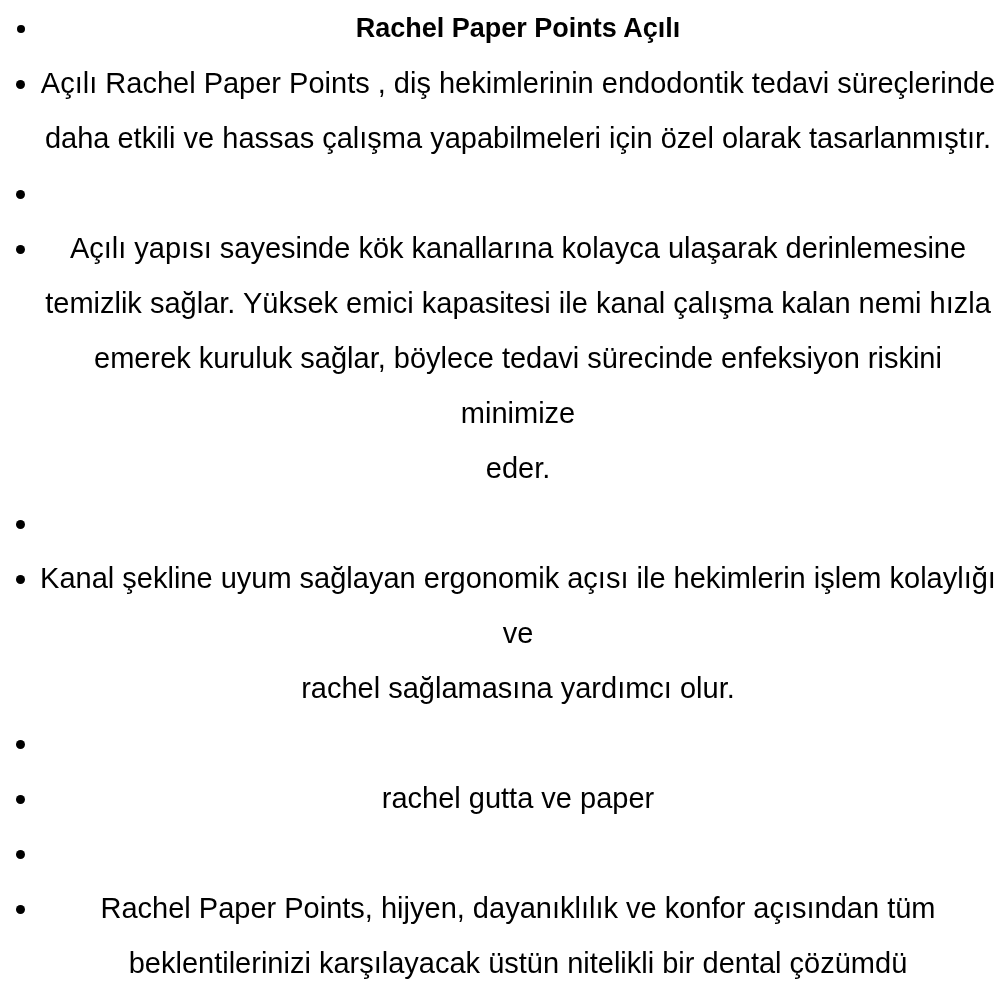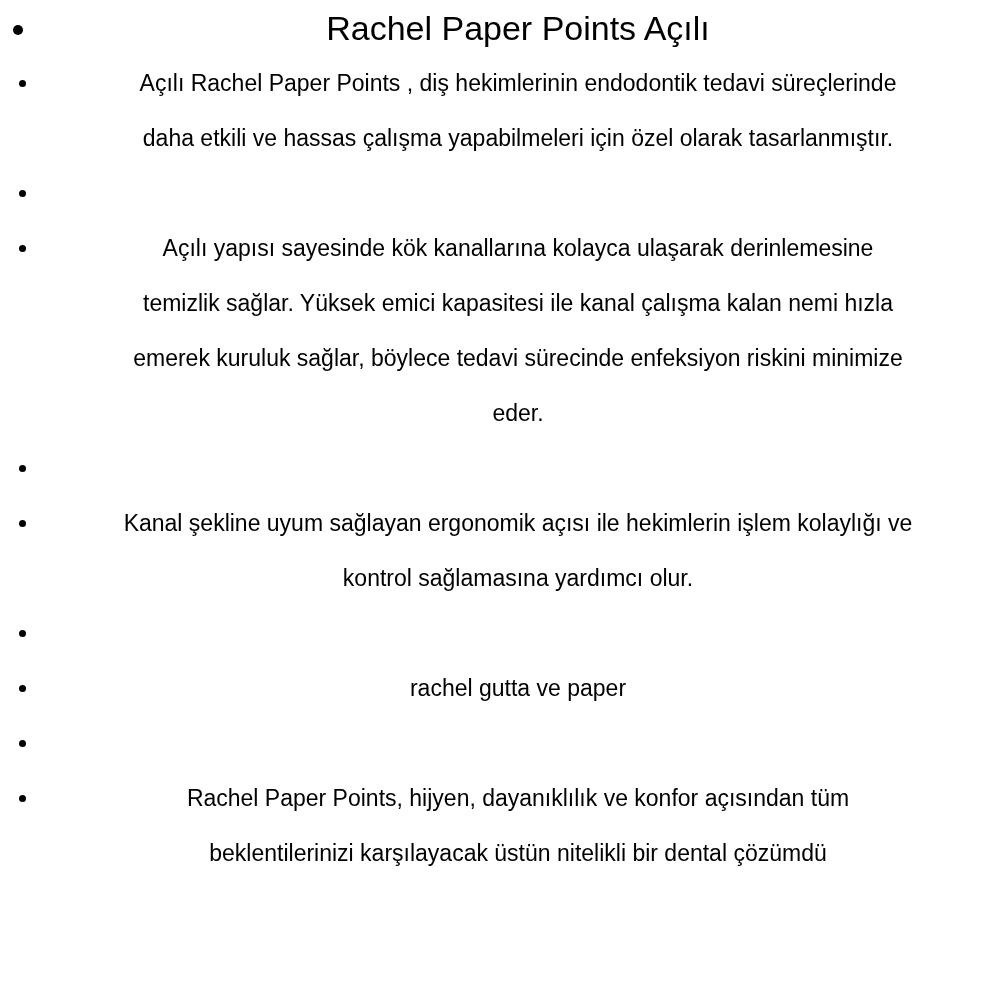--- a/index.html
+++ b/index.html
@@ -13,29 +13,29 @@
     color: #000000;
     font-family: "Liberation Sans", sans-serif;
     overflow: hidden;
   }
   ul.content-list {
     margin: 0;
     padding: 1px 4px 0 40px;
     list-style: disc outside;
   }
   ul.content-list > li {
-    font-size: 23px;
+    font-size: 29px;
     line-height: 55px;
     text-align: center;
     white-space: pre-line; 
     color: #000000;
   }
   ul.content-list > li.title {
-    font-weight: normal;
-    font-size: 34px;
+    font-weight: bold;
+    font-size: 27px;
   }
   
   ul.content-list > li:empty::after {
     content: "\00a0";
   }
 </style>
 </head>
 <body>
 
 <main>
@@ -43,20 +43,20 @@
     <li class="title">Rachel Paper Points Açılı</li>
     <li>Açılı Rachel Paper Points , diş hekimlerinin endodontik tedavi süreçlerinde
 daha etkili ve hassas çalışma yapabilmeleri için özel olarak tasarlanmıştır.</li>
     <li></li>
     <li>Açılı yapısı sayesinde kök kanallarına kolayca ulaşarak derinlemesine
 temizlik sağlar. Yüksek emici kapasitesi ile kanal çalışma kalan nemi hızla
 emerek kuruluk sağlar, böylece tedavi sürecinde enfeksiyon riskini minimize
 eder.</li>
     <li></li>
     <li>Kanal şekline uyum sağlayan ergonomik açısı ile hekimlerin işlem kolaylığı ve
-kontrol sağlamasına yardımcı olur.</li>
+rachel sağlamasına yardımcı olur.</li>
     <li></li>
     <li>rachel gutta ve paper</li>
     <li></li>
     <li>Rachel Paper Points, hijyen, dayanıklılık ve konfor açısından tüm
 beklentilerinizi karşılayacak üstün nitelikli bir dental çözümdü</li>
   </ul>
 </main>
 
 </body></html>

